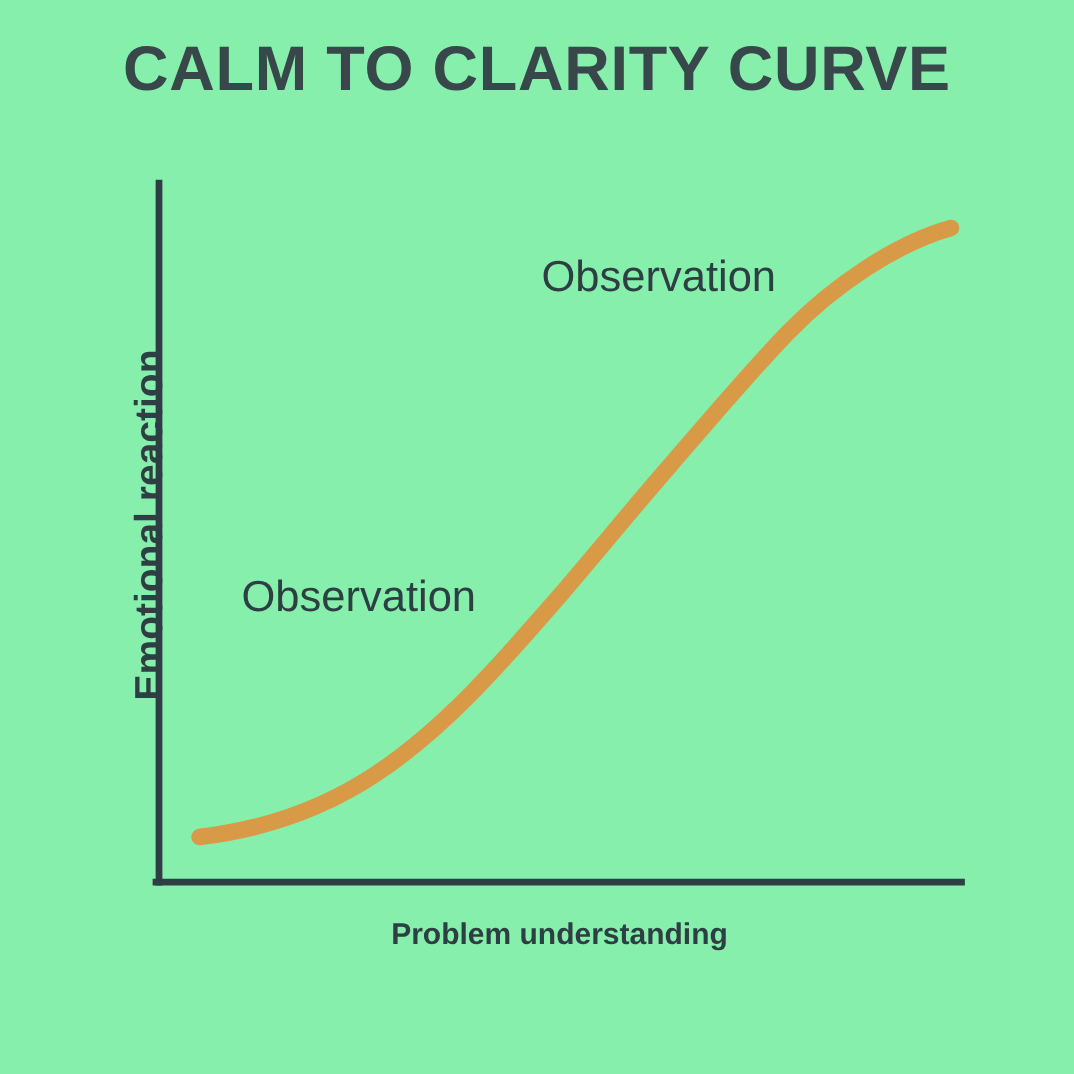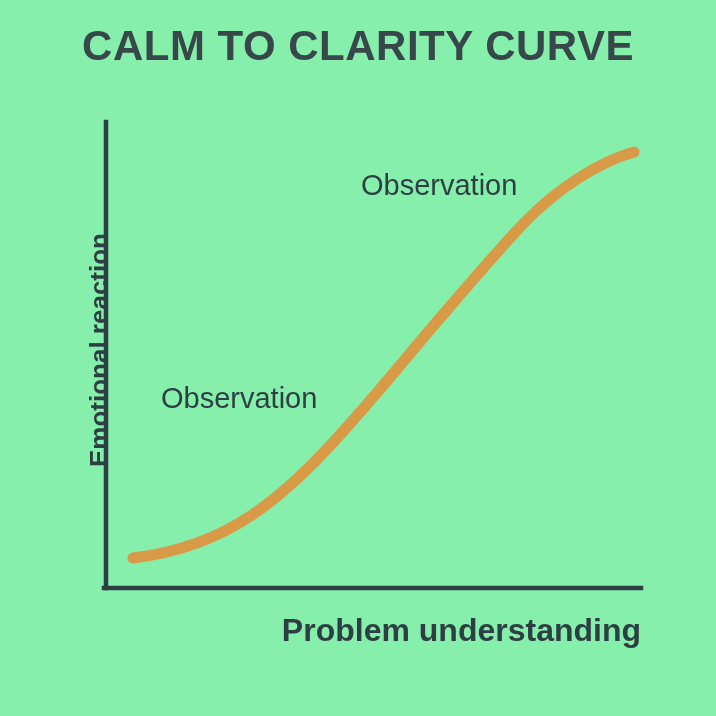--- a/index.html
+++ b/index.html
@@ -53,23 +53,23 @@
   }
   #annotation-frustration {
     left: 161px;
     top: 382px;
   }
   #xaxis-label {
     position: absolute;
     left: 105px;
     top: 612px;
     width: 536px;
-    text-align: right;
+    text-align: center;
     font-family: "Liberation Sans", sans-serif;
-    font-size: 32px;
+    font-size: 20px;
     font-weight: bold;
     color: #2e3f43;
     white-space: nowrap;
   }
   #yaxis-label {
     position: absolute;
     left: 0px;
     top: 0px;
     width: 380px;
     text-align: center;

